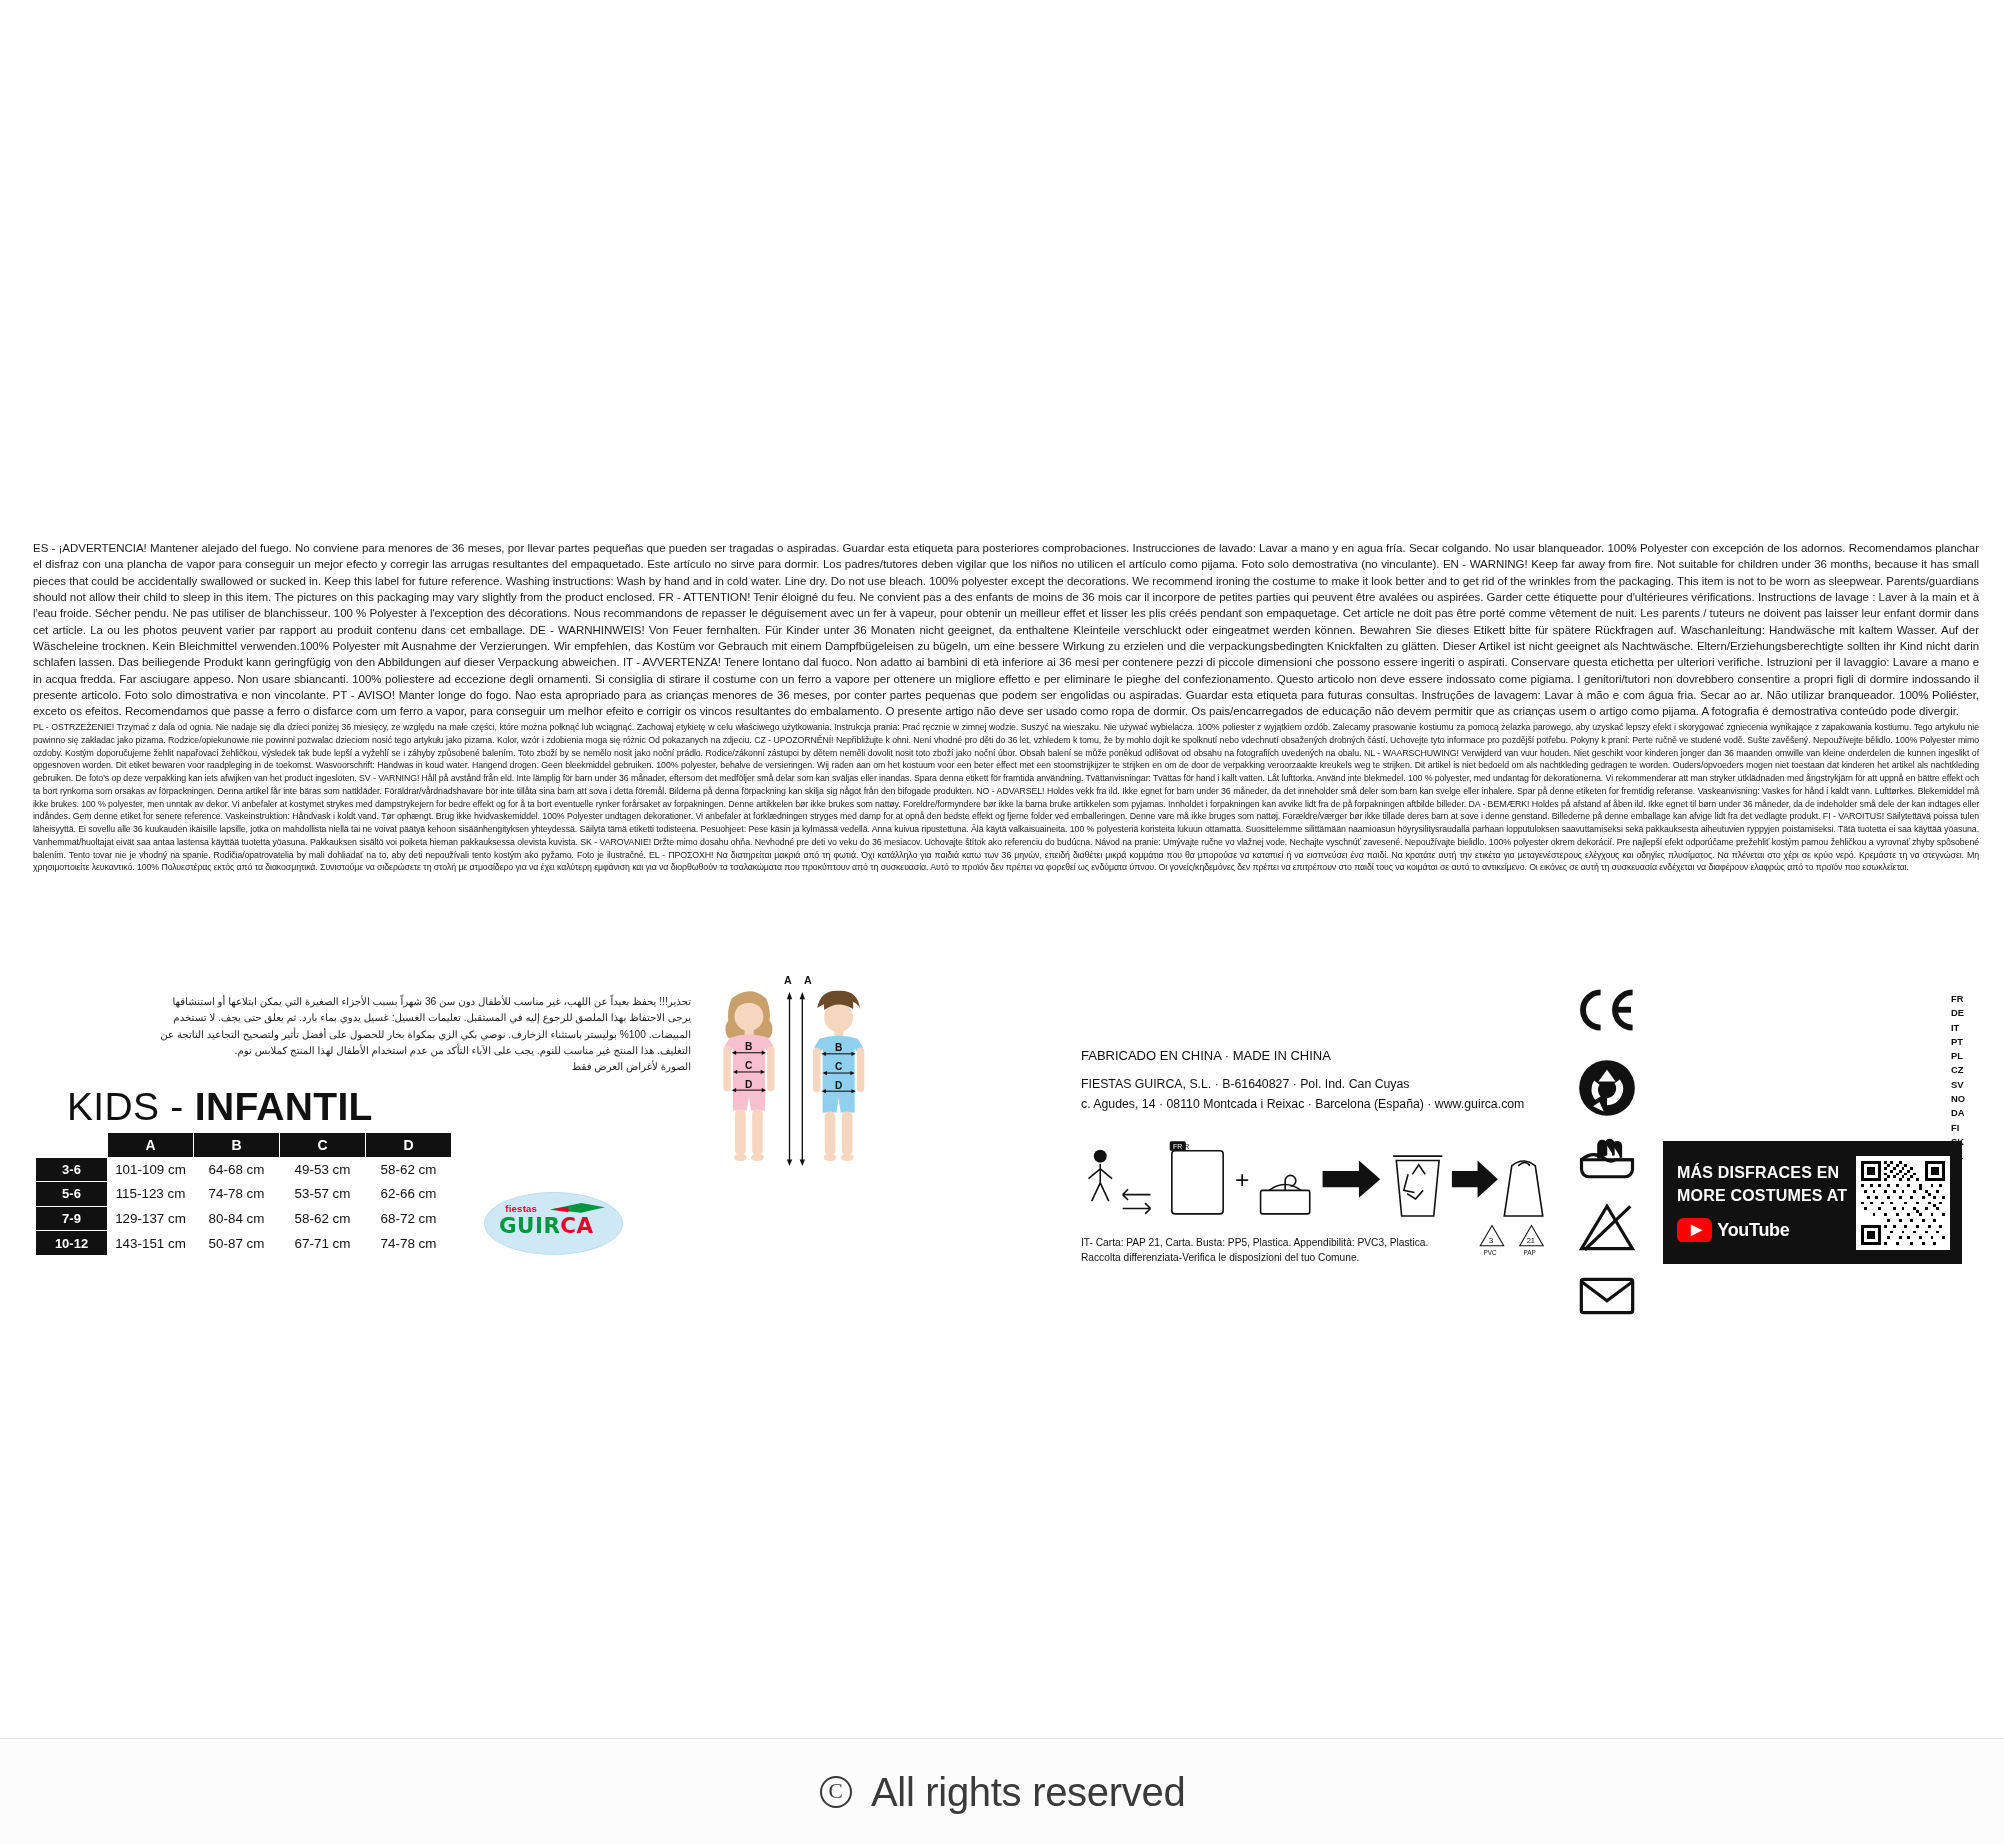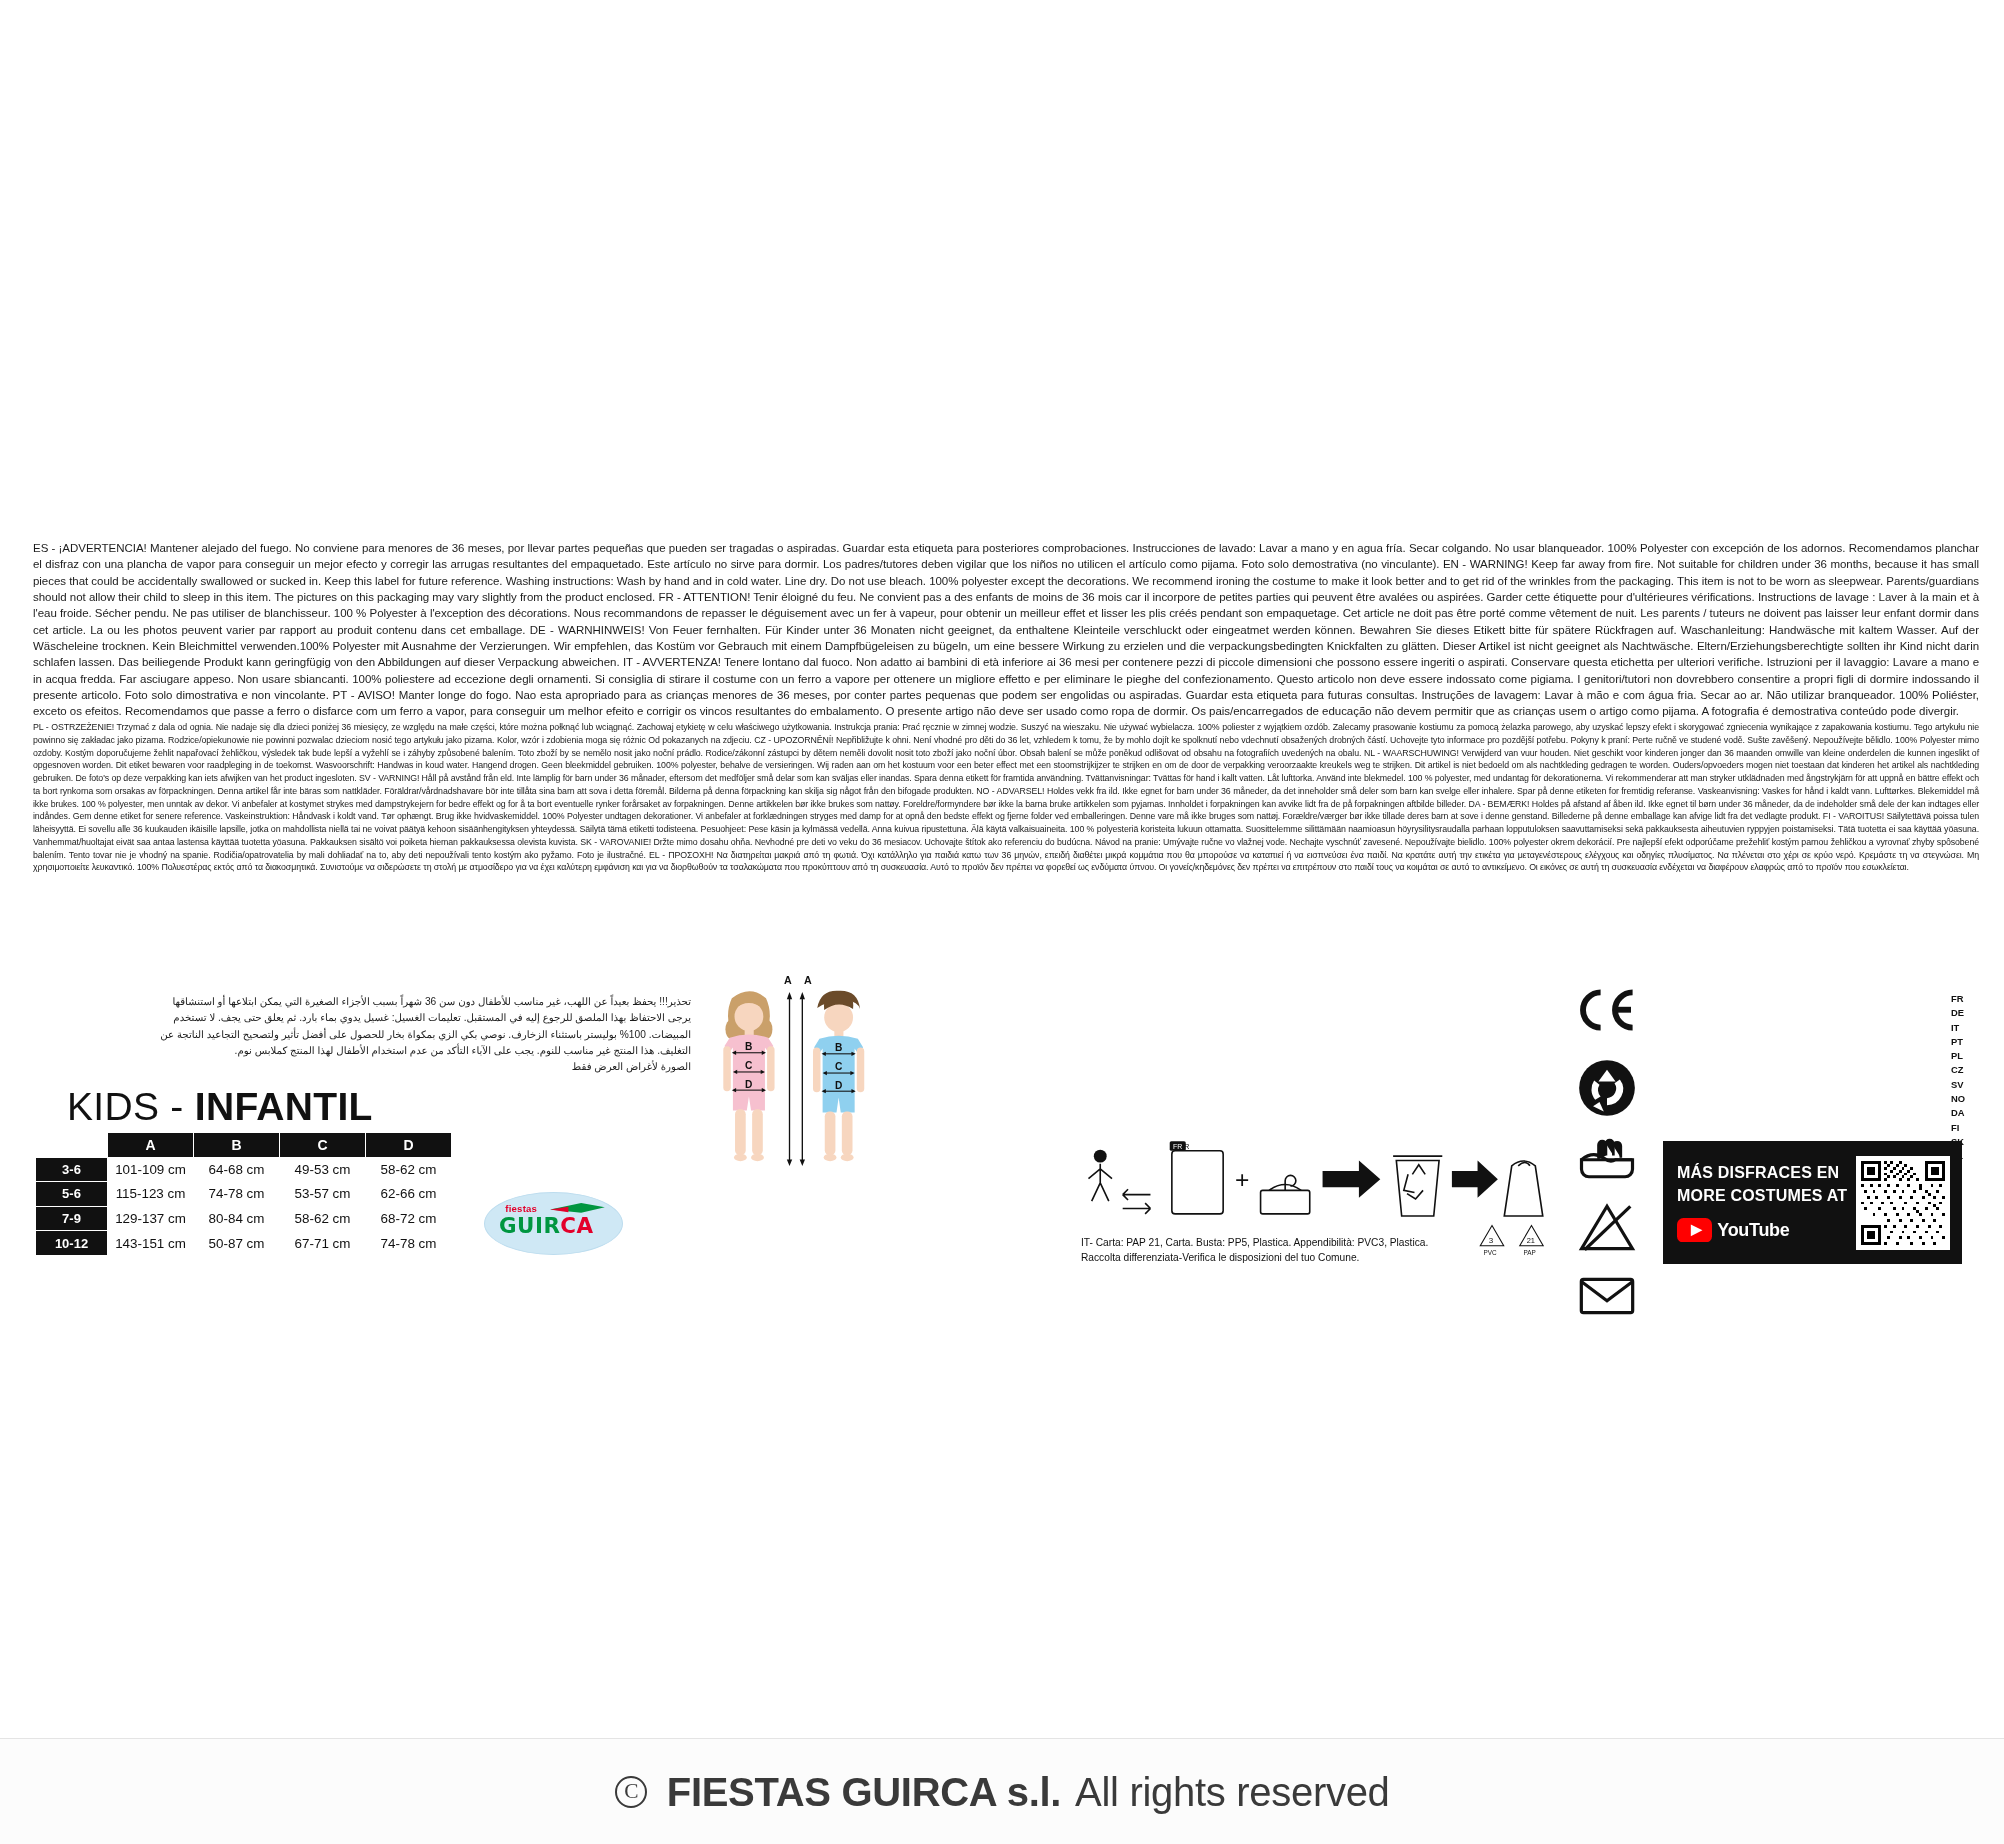--- a/index.html
+++ b/index.html
@@ -469,20 +469,25 @@
 
     <div class="measure-letter" style="left:71px; top:63px;">B</div>
     <div class="measure-letter" style="left:71px; top:82px;">C</div>
     <div class="measure-letter" style="left:71px; top:101px;">D</div>
 
     <div class="measure-letter" style="left:161px; top:64px;">B</div>
     <div class="measure-letter" style="left:161px; top:83px;">C</div>
     <div class="measure-letter" style="left:161px; top:102px;">D</div>
   </div>
 
+  <div class="maker">
+    <div class="m1">FABRICADO EN CHINA · MADE IN CHINA</div>
+    <div class="m2">FIESTAS GUIRCA, S.L. · B-61640827 · Pol. Ind. Can Cuyas</div>
+    <div>c. Agudes, 14 · 08110 Montcada i Reixac · Barcelona (España) · www.guirca.com</div>
+  </div>
 
   <div class="pack">
     <svg width="481" height="107" viewBox="0 0 900 200">
 
       <g stroke="#111" stroke-width="3" fill="none">
         <circle cx="36" cy="32" r="12" fill="#111" stroke="none"></circle>
         <path d="M36 46 l0 36 M36 56 l-22 18 M36 56 l22 18 M36 82 l-16 34 M36 82 l16 34"></path>
         <path d="M78 104 l52 0 M78 104 l10 -10 M78 104 l10 10"></path>
         <path d="M78 130 l52 0 M130 130 l-10 -10 M130 130 l-10 10"></path>
       </g>
@@ -724,16 +729,15 @@
             <rect x="25" y="15" width="1" height="1"></rect>
         </g>
       </svg>
     </div>
   </div>
 
 </div>
 
 <div class="footer">
   <span class="cmark"></span>
-  <span class="ftxt fbold">FIESTAS GUIRCA s.l.</span>
   <span class="ftxt">All rights reserved</span>
 </div>
 
 
 </body></html>

